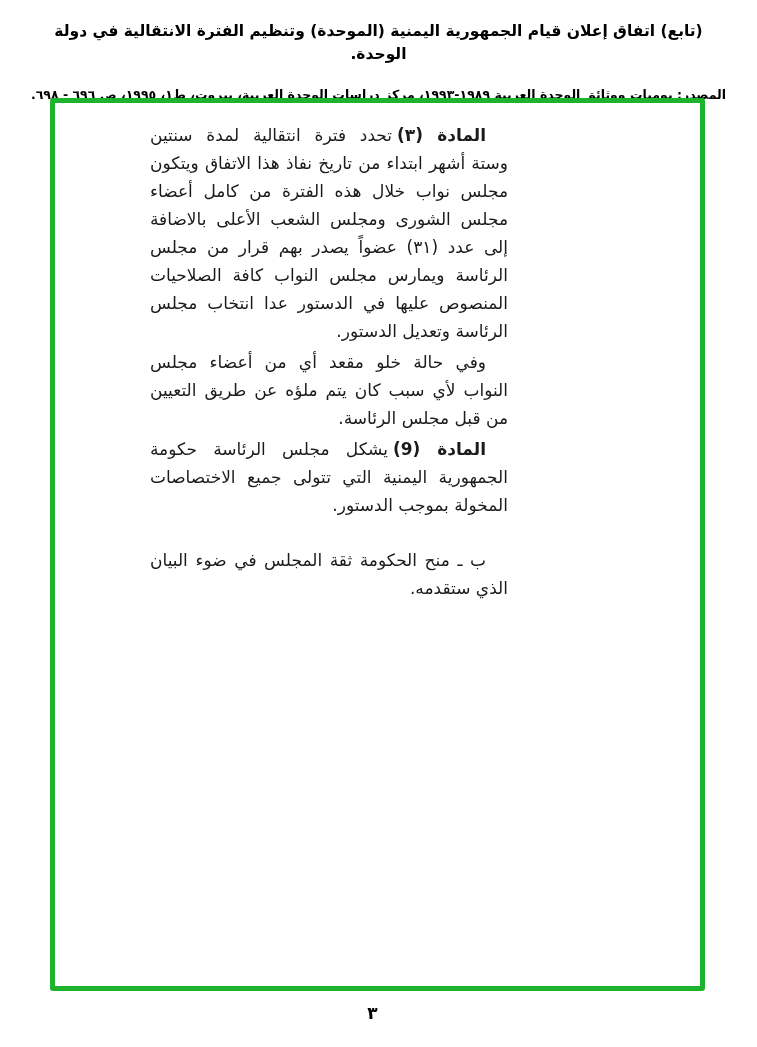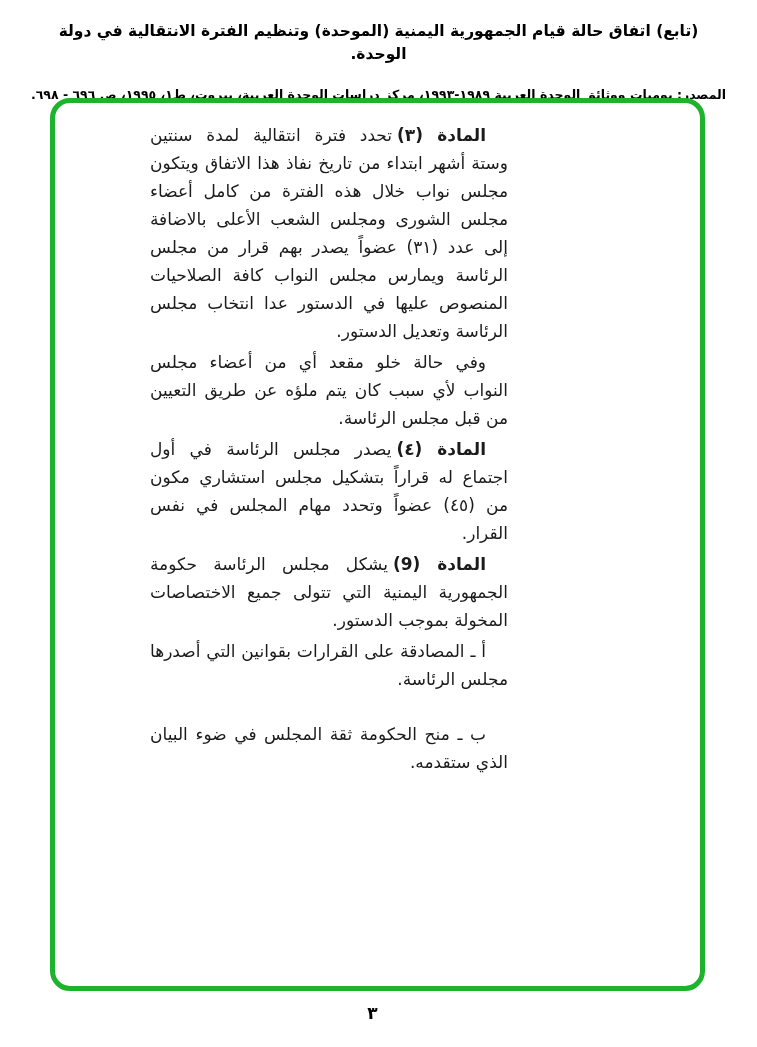--- a/index.html
+++ b/index.html
@@ -38,21 +38,21 @@
     padding: 0 20px;
   }
   .green-box {
     position: absolute;
     left: 50px;
     top: 98px;
     width: 655px;
     height: 893px;
     box-sizing: border-box;
     border: 5px solid var(--border-green, #1eb32d);
-    border-radius: 20px;
+    border-radius: 3px;
     background: #ffffff;
   }
   .text-block {
     position: absolute;
     top: 18px;
     right: 192px;
     width: 358px;
     direction: rtl;
     text-align: justify;
     font-size: 17px;
@@ -85,29 +85,27 @@
     font-size: 17px;
     font-weight: bold;
     color: #000000;
     direction: rtl;
   }
 </style>
 </head>
 <body>
 
 <div class="doc-header" dir="rtl" lang="ar">
-  <div class="doc-title">(تابع) اتفاق حالة قيام الجمهورية اليمنية (الموحدة) وتنظيم الفترة الانتقالية في دولة الوحدة.</div>
+  <div class="doc-title">(تابع) اتفاق إعلان قيام الجمهورية اليمنية (الموحدة) وتنظيم الفترة الانتقالية في دولة الوحدة.</div>
   <div class="doc-source">المصدر: يوميات ووثائق الوحدة العربية ١٩٨٩-١٩٩٣، مركز دراسات الوحدة العربية، بيروت، ط١، ١٩٩٥، ص ٦٩٦ - ٦٩٨.</div>
 </div>
 
 <div class="green-box">
   <div class="text-block" dir="rtl" lang="ar">
     <p class="para"><b class="lbl">المادة (٣)</b><span>تحدد فترة انتقالية لمدة سنتين وستة أشهر ابتداء من تاريخ نفاذ هذا الاتفاق ويتكون مجلس نواب خلال هذه الفترة من كامل أعضاء مجلس الشورى ومجلس الشعب الأعلى بالاضافة إلى عدد (٣١) عضواً يصدر بهم قرار من مجلس الرئاسة ويمارس مجلس النواب كافة الصلاحيات المنصوص عليها في الدستور عدا انتخاب مجلس الرئاسة وتعديل الدستور.</span></p>
     <p class="para"><b class="lbl"></b><span>وفي حالة خلو مقعد أي من أعضاء مجلس النواب لأي سبب كان يتم ملؤه عن طريق التعيين من قبل مجلس الرئاسة.</span></p>
-    <p class="para"><b class="lbl">المادة (٤)</b><span>يصدر مجلس الرئاسة في أول اجتماع له قراراً بتشكيل مجلس استشاري مكون من (٤٥) عضواً وتحدد مهام المجلس في نفس القرار.</span></p>
     <p class="para"><b class="lbl">المادة (9)</b><span>يشكل مجلس الرئاسة حكومة الجمهورية اليمنية التي تتولى جميع الاختصاصات المخولة بموجب الدستور.</span></p>
-    <p class="para"><b class="lbl"></b><span>أ ـ المصادقة على القرارات بقوانين التي أصدرها مجلس الرئاسة.</span></p>
     <p class="para gap-before"><b class="lbl"></b><span>ب ـ منح الحكومة ثقة المجلس في ضوء البيان الذي ستقدمه.</span></p>
 
   </div>
 </div>
 
 <div class="page-number" lang="ar">٣</div>
 
 </body></html>

